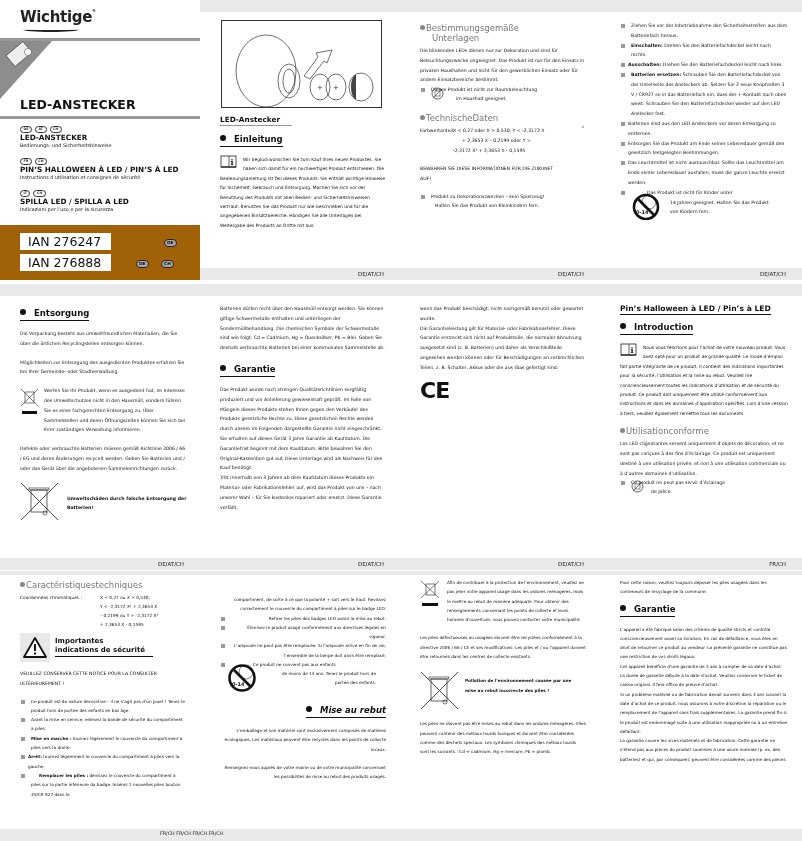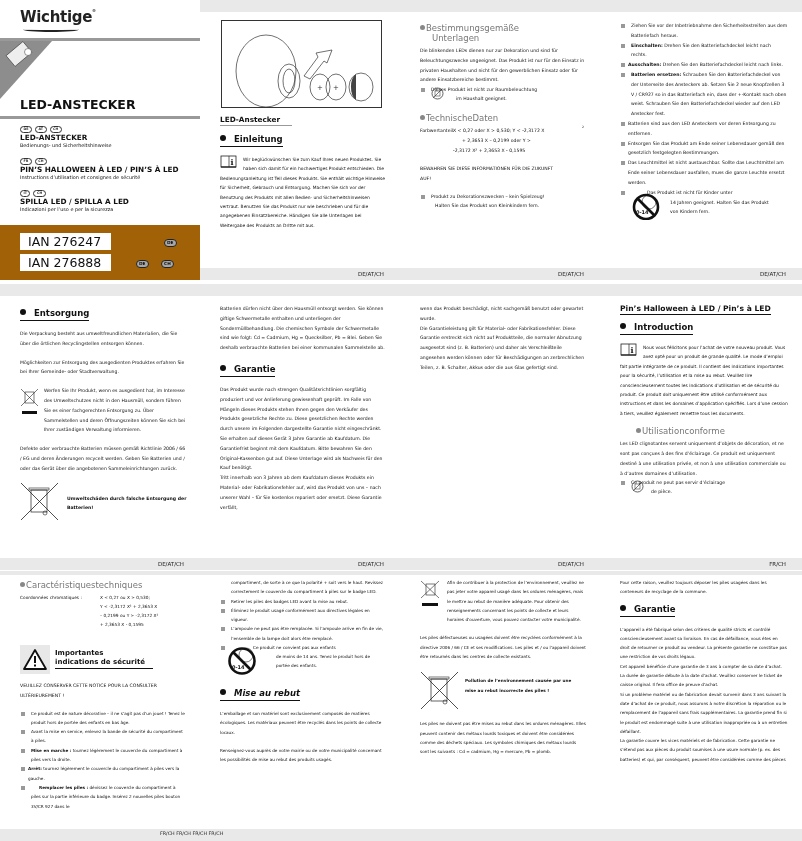--- a/index.html
+++ b/index.html
@@ -206,39 +206,40 @@
     <p>Tritt innerhalb von 3 Jahren ab dem Kaufdatum dieses Produkts ein Material- oder Fabrikationsfehler auf, wird das Produkt von uns – nach unserer Wahl – für Sie kostenlos repariert oder ersetzt. Diese Garantie verfällt,</p>
   </div>
   <div class="footband">DE/AT/CH</div>
 </div>
 
 <div class="page" style="left:400px;top:284px;width:200px;height:286px;">
   <div class="topband"></div>
   <div class="content" style="top:20px;">
     <p style="margin-bottom:0;">wenn das Produkt beschädigt, nicht sachgemäß benutzt oder gewartet wurde.</p>
     <p>Die Garantieleistung gilt für Material- oder Fabrikationsfehler. Diese Garantie erstreckt sich nicht auf Produktteile, die normaler Abnutzung ausgesetzt sind (z. B. Batterien) und daher als Verschleißteile angesehen werden können oder für Beschädigungen an zerbrechlichen Teilen, z. B. Schalter, Akkus oder die aus Glas gefertigt sind.</p>
+    <div style="font-size:22px;font-weight:bold;line-height:24px;letter-spacing:-1px;margin-top:4px;">CE</div>
   </div>
   <div class="footband">DE/AT/CH</div>
 </div>
 
 <div class="page" style="left:600px;top:284px;width:202px;height:286px;">
   <div class="topband"></div>
   <div class="content" style="top:19px;">
     <div style="font-weight:bold;font-size:7.6px;line-height:11px;border-bottom:0.8px solid #111;display:inline-block;margin-bottom:2px;">Pin’s Halloween à LED / Pin’s à LED</div><br>
     <div class="h2"><span class="dot"></span><span>Introduction</span></div>
     <div style="font-size:4.4px;line-height:9.4px;">
       <span class="icon-box"><svg width="17" height="13">
             <rect x="1" y="1" width="15" height="11" fill="#fff" stroke="#222" stroke-width="0.8"></rect>
             <line x1="9" y1="1" x2="9" y2="12" stroke="#222" stroke-width="0.7"></line>
             <text x="10.5" y="9.5" font-size="8" font-weight="bold" font-family="DejaVu Serif, serif" fill="#111">i</text>
             <line x1="1" y1="12" x2="16" y2="12" stroke="#222" stroke-width="1.2"></line>
           </svg></span>
       <span>Nous vous félicitons pour l’achat de votre nouveau produit. Vous avez opté pour un produit de grande qualité. Le mode d’emploi fait partie intégrante de ce produit. Il contient des indications importantes pour la sécurité, l’utilisation et la mise au rebut. Veuillez lire consciencieusement toutes les indications d’utilisation et de sécurité du produit. Ce produit doit uniquement être utilisé conformément aux instructions et dans les domaines d’application spécifiés. Lors d’une cession à tiers, veuillez également remettre tous les documents.</span>
     </div>
-    <div class="hgray" style="margin-top:8px;margin-left:16px;"><span class="dot"></span><span>Utilisationconforme</span></div>
+    <div class="hgray" style="margin-top:8px;"><span class="dot"></span><span>Utilisationconforme</span></div>
     <p style="margin-bottom:0;">Les LED clignotantes servent uniquement d’objets de décoration, et ne sont pas conçues à des fins d’éclairage. Ce produit est uniquement destiné à une utilisation privée, et non à une utilisation commerciale ou à d’autres domaines d’utilisation.</p>
     <div class="bullet">
       <span>Ce produit ne peut pas servir d’éclairage</span>
       <div style="position:relative;height:12px;">
         <svg width="13" height="13" style="position:absolute;left:0;top:-8px;">
             <circle cx="6.5" cy="6.5" r="5.5" fill="none" stroke="#222" stroke-width="0.7"></circle>
             <rect x="4" y="4" width="5" height="5" fill="none" stroke="#222" stroke-width="0.5"></rect>
             <line x1="2" y1="11" x2="11" y2="2" stroke="#222" stroke-width="0.6"></line>
           </svg>
         <span style="position:absolute;left:20px;top:-1px;">de pièce.</span>
@@ -253,40 +254,40 @@
 <div class="page" style="left:0;top:575px;width:200px;height:254px;">
   <div class="content" style="top:3px;">
     <div class="hgray"><span class="dot"></span><span>Caractéristiquestechniques</span></div>
     <div style="position:relative;height:38px;font-size:4.3px;line-height:9px;">
       <span style="position:absolute;left:0;top:0;">Coordonnées chromatiques :</span>
       <span style="position:absolute;left:80px;top:0;">X &lt; 0,27 ou X &gt; 0,530;</span>
       <span style="position:absolute;left:80px;top:9px;">Y &lt; -2,3172 X² + 2,3653 X</span>
       <span style="position:absolute;left:80px;top:18px;">– 0,2199 ou Y &gt; -2,3172 X²</span>
       <span style="position:absolute;left:80px;top:27px;">+ 2,3653 X - 0,1595</span>
     </div>
-    <div style="position:relative;height:30px;margin-top:14px;">
+    <div style="position:relative;height:30px;margin-top:2px;">
       <svg width="30" height="29" style="position:absolute;left:0;top:0;">
           <rect width="30" height="29" fill="#e8e8e8"></rect>
           <polygon points="15,5 26,24 4,24" fill="#fff" stroke="#111" stroke-width="1.8" stroke-linejoin="round"></polygon>
           <rect x="14" y="11" width="2" height="7" fill="#111"></rect>
           <rect x="14" y="19.5" width="2" height="2" fill="#111"></rect>
         </svg>
       <div style="position:absolute;left:35px;top:4px;font-weight:bold;font-size:7px;line-height:8.5px;border-bottom:0.8px solid #111;padding-bottom:2px;padding-right:8px;"><span>Importantes</span><br><span>indications de sécurité</span></div>
     </div>
     <p style="margin-top:6px;width:150px;margin-bottom:8px;">VEUILLEZ CONSERVER CETTE NOTICE POUR LA CONSULTER ULTÉRIEUREMENT !</p>
     <div class="bullet" style="font-size:4.2px;line-height:9.3px;"><span class="b"></span><span>Ce produit est de nature décorative – il ne s’agit pas d’un jouet ! Tenez le produit hors de portée des enfants en bas âge.</span></div>
     <div class="bullet" style="font-size:4.2px;line-height:9.3px;"><span class="b"></span><span>Avant la mise en service, enlevez la bande de sécurité du compartiment à piles.</span></div>
     <div class="bullet" style="font-size:4.2px;line-height:9.3px;"><span class="b">Mise en marche :</span><span> tournez légèrement le couvercle du compartiment à piles vers la droite.</span></div>
     <div class="bullet noind" style="font-size:4.2px;line-height:9.3px;"><span class="b">Arrêt:</span><span> tournez légèrement le couvercle du compartiment à piles vers la gauche.</span></div>
     <div class="bullet" style="font-size:4.2px;line-height:9.3px;"><span class="b" style="padding-left:8px;">Remplacer les piles :</span><span> dévissez le couvercle du compartiment à piles sur la partie inférieure du badge. Insérez 2 nouvelles piles bouton 3V/CR 927 dans le</span></div>
   </div>
 </div>
 
 <div class="page" style="left:200px;top:575px;width:200px;height:254px;">
-  <div class="content" style="top:3px;font-size:4.2px;line-height:9.3px;">
+  <div class="content" style="top:20px;font-size:4.2px;line-height:9.3px;text-align:right;">
     <div class="indent">compartiment, de sorte à ce que la polarité + soit vers le haut. Revissez correctement le couvercle du compartiment à piles sur le badge LED.</div>
     <div class="bullet">Retirer les piles des badges LED avant la mise au rebut.</div>
     <div class="bullet">Éliminez le produit usagé conformément aux directives légales en vigueur.</div>
     <div class="bullet">L’ampoule ne peut pas être remplacée. Si l’ampoule arrive en fin de vie, l’ensemble de la lampe doit alors être remplacé.</div>
     <div class="bullet noind" style="position:relative;height:40px;">
       <svg width="30" height="32" style="position:absolute;left:8px;top:1px;">
           <circle cx="18" cy="11" r="7" fill="#fff" stroke="#222" stroke-width="0.6"></circle>
           <circle cx="14" cy="17" r="12.5" fill="none" stroke="#111" stroke-width="2.6"></circle>
           <line x1="5" y1="8" x2="23" y2="26" stroke="#111" stroke-width="2.6"></line>
           <text x="4" y="25" font-size="5" font-weight="bold" font-family="DejaVu Sans, sans-serif" fill="#111">0-14</text>

